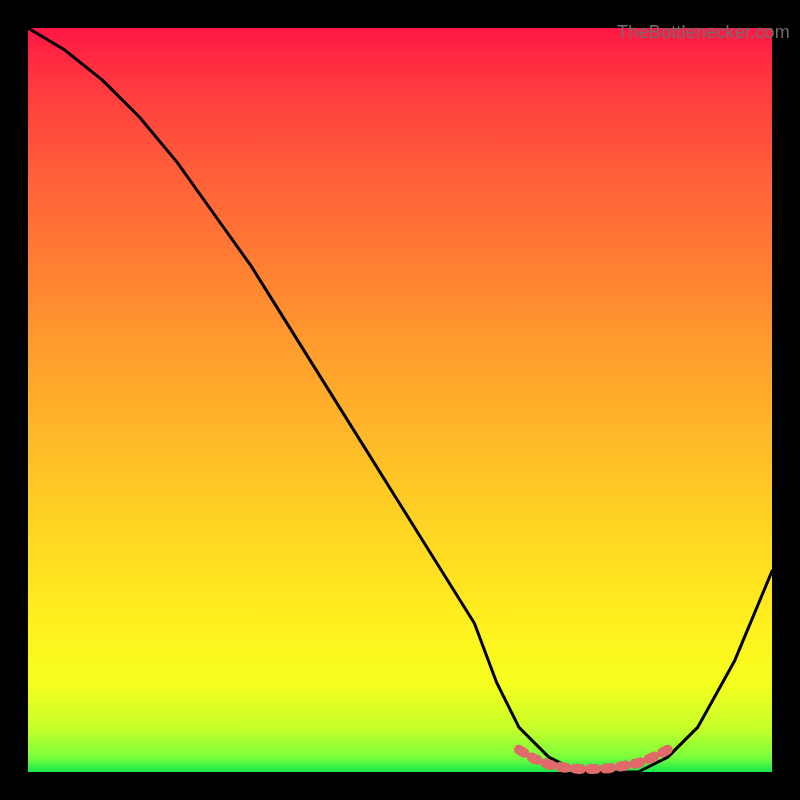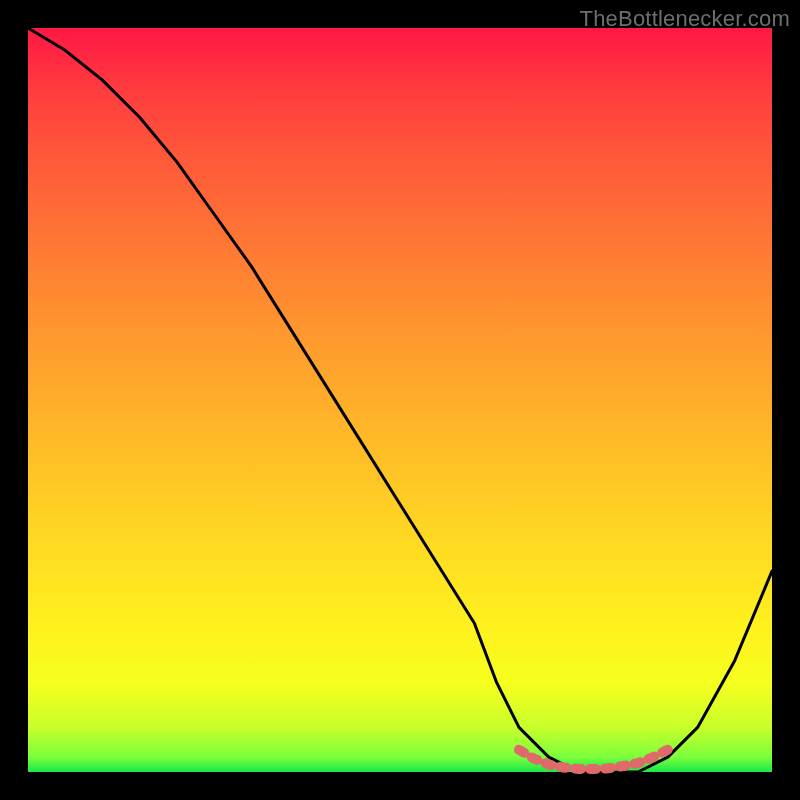--- a/index.html
+++ b/index.html
@@ -33,24 +33,24 @@
       #ffd723 68%,
       #fff01e 80%,
       #f6ff1e 88%,
       #c8ff2a 94%,
       #7bff3b 98%,
       #17e84a 100%
     );
   }
   .watermark {
     position: absolute;
-    top: 6px;
+    top: 22px;
     right: 10px;
     color: #6e6e6e;
-    font-size: 22px;
+    font-size: 18px;
     font-weight: 500;
     letter-spacing: 0.2px;
     user-select: none;
   }
   svg.overlay {
     position: absolute;
     left: 28px;
     top: 28px;
     width: 744px;
     height: 744px;

